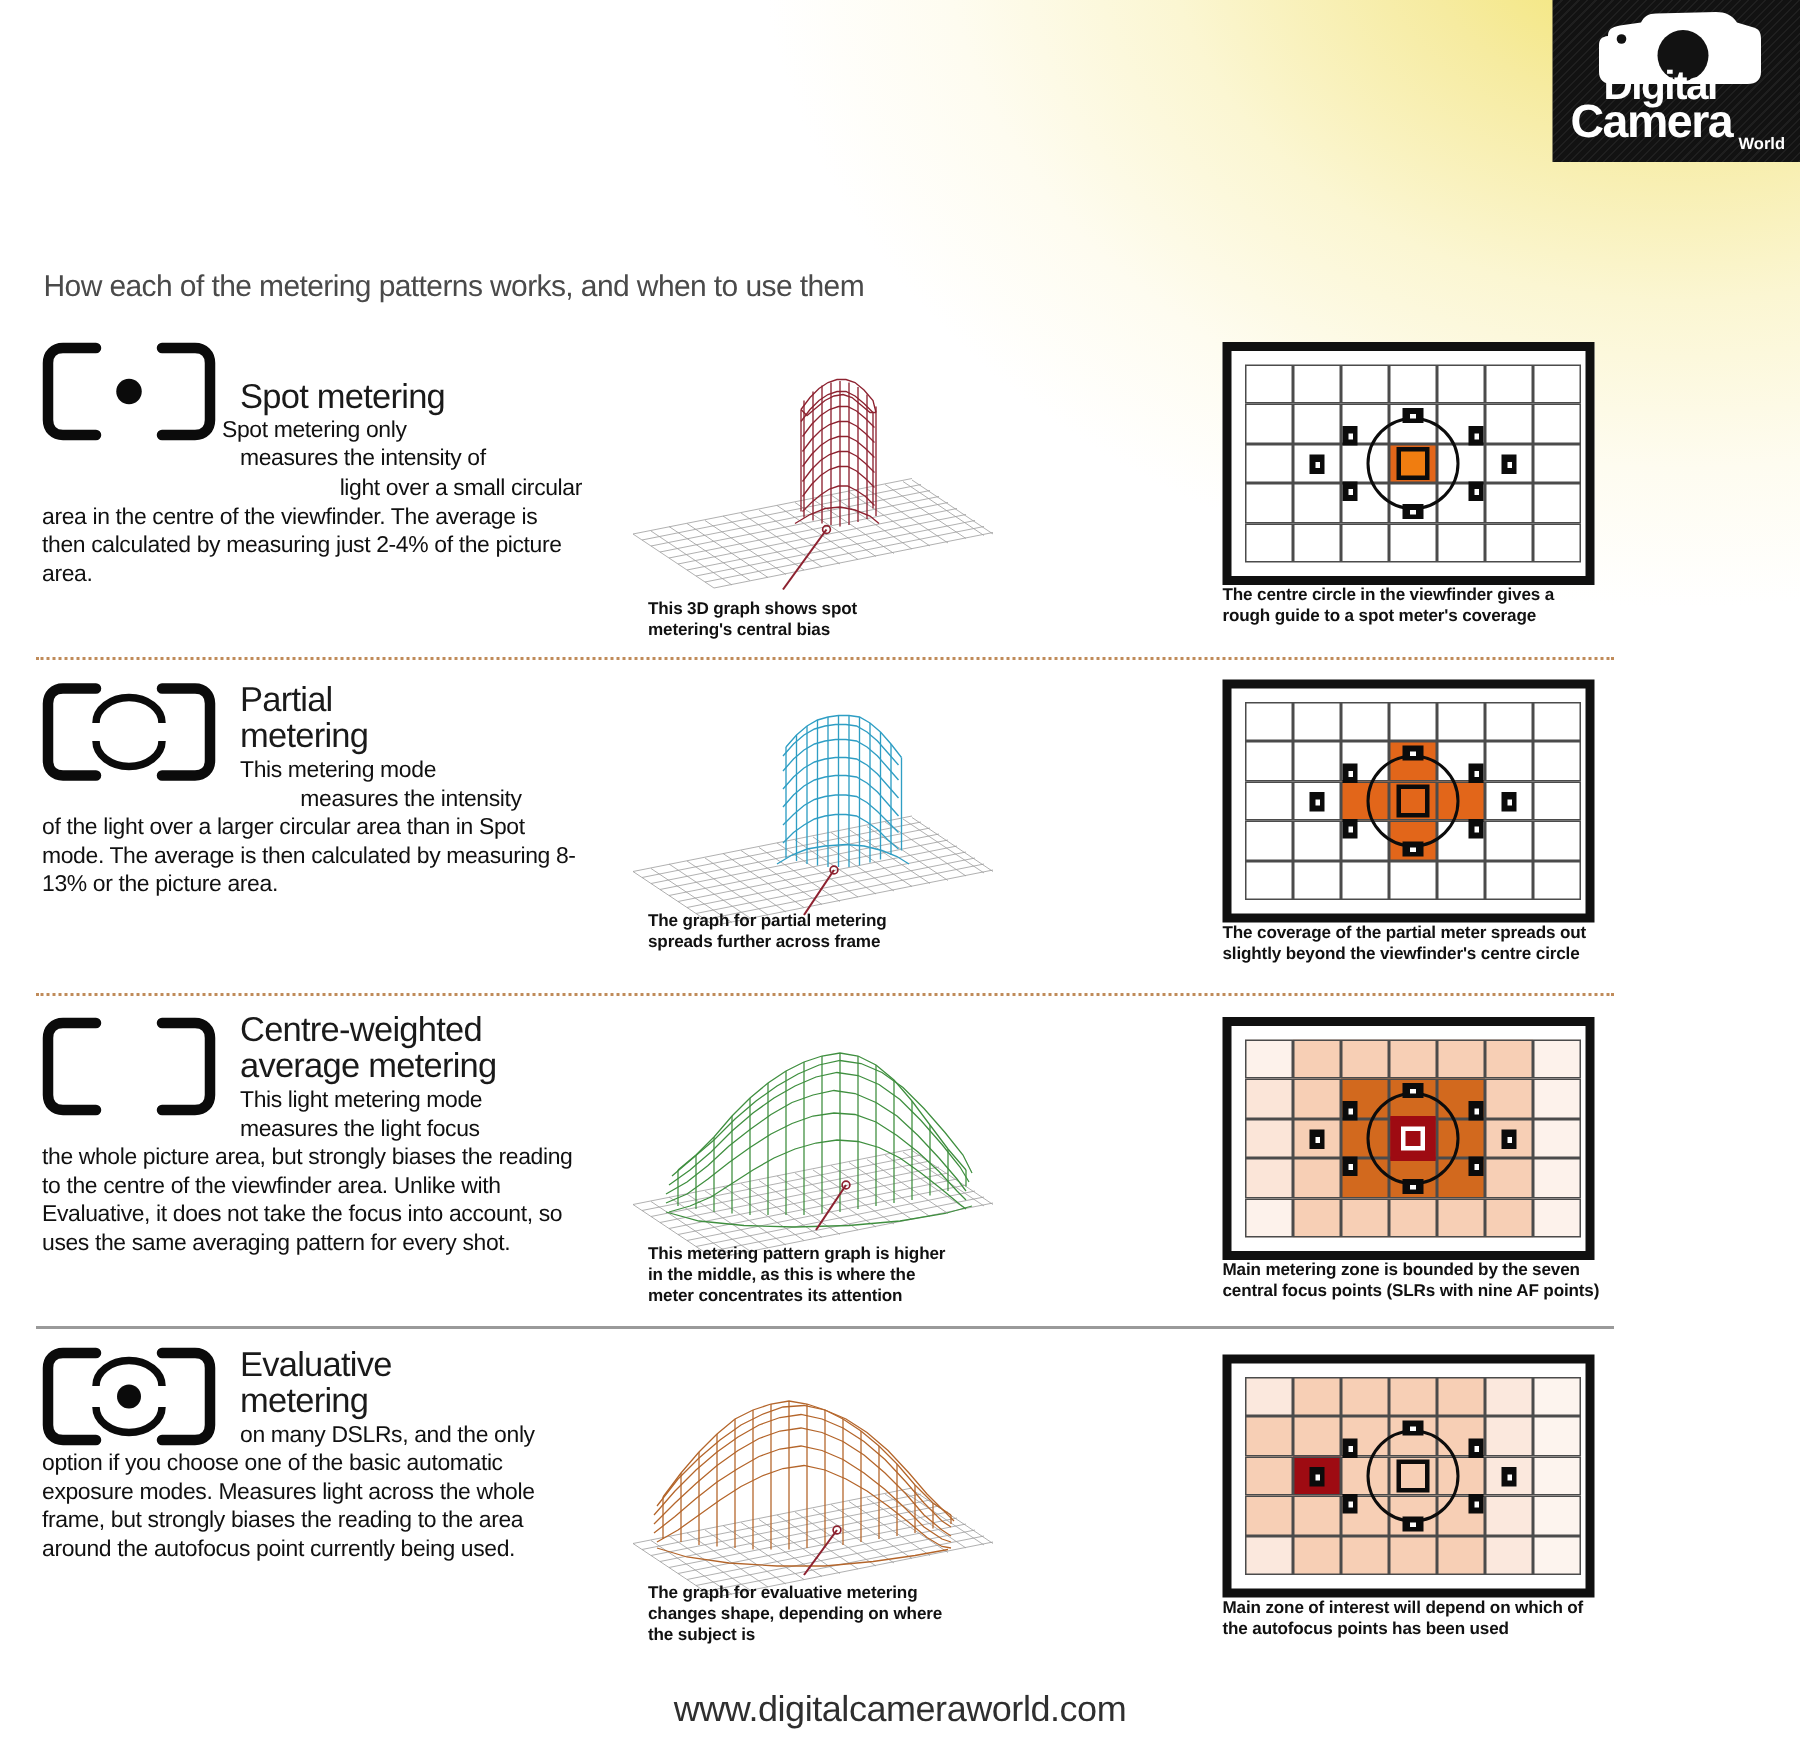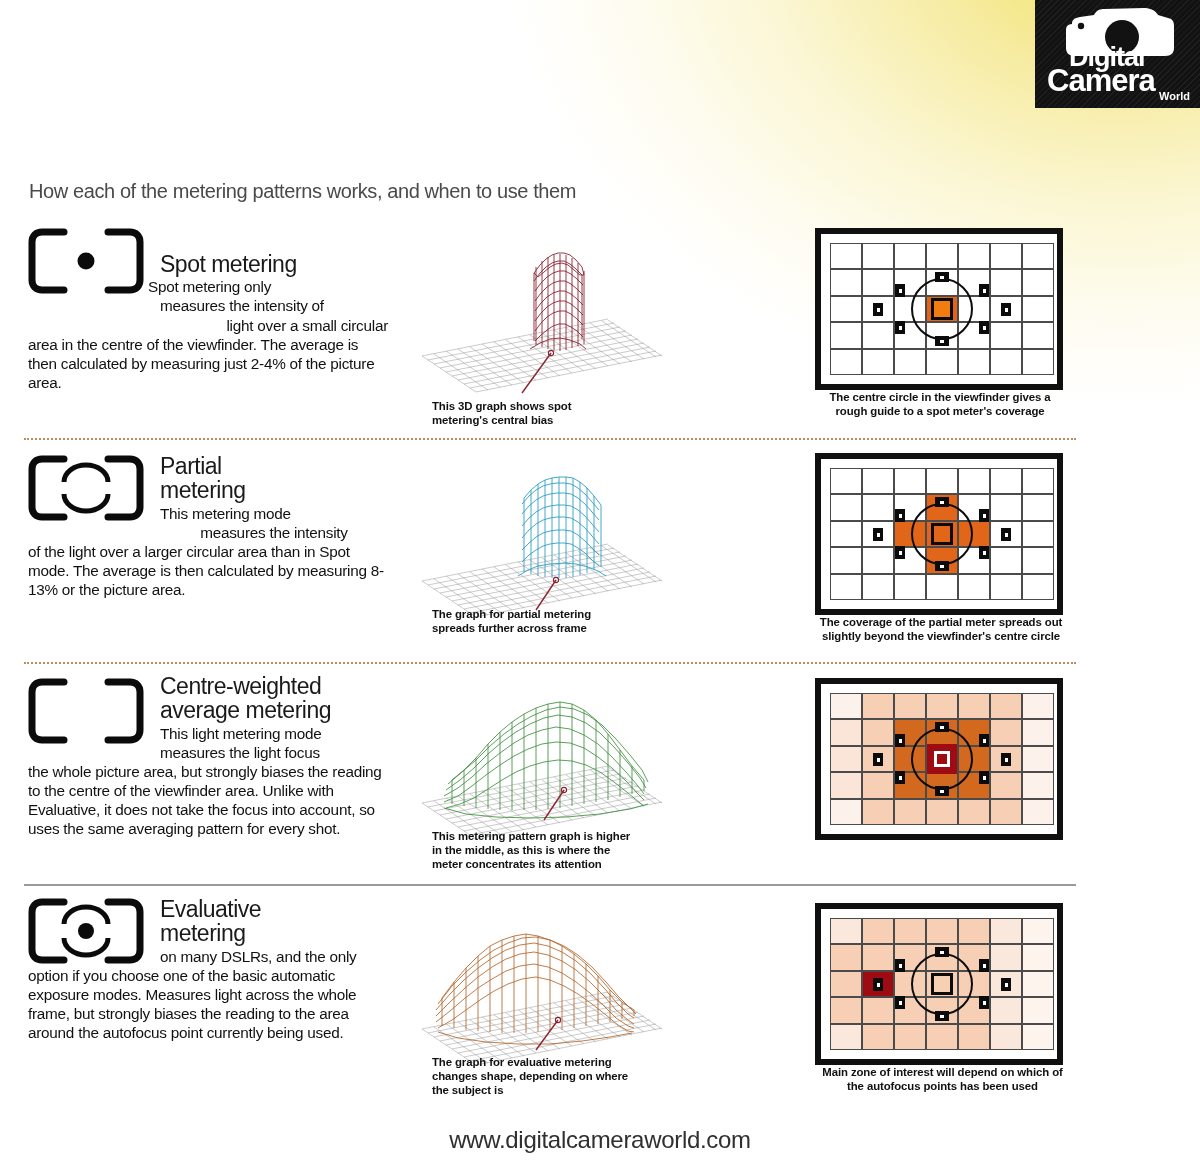--- a/index.html
+++ b/index.html
@@ -96,21 +96,20 @@
     display:flex; align-items:center; justify-content:center;
   }
   .af i { display:block; background:#fff; }
   .center-af {
     position: absolute; border: 3px solid #0b0b0b; background: transparent;
   }
   .vfcaption {
     position: absolute;
     font-size: 11.4px; color: #111; line-height: 1.22; font-weight: bold;
     letter-spacing: -0.1px;
-    text-align: center;
   }
 
   
   #footer {
     position: absolute; left: 0; top: 1126px; width: 1200px; text-align: center;
     font-size: 24px; color: #2f2f2f; letter-spacing: -0.3px;
   }
 </style>
 </head>
 <body>
@@ -496,20 +495,21 @@
               <i style="width:3px;height:4px;"></i>
             </div>
           <div class="af" style="left:65px; top:78px; width:10px; height:13px;">
               <i style="width:3px;height:4px;"></i>
             </div>
           <div class="af" style="left:149px; top:78px; width:10px; height:13px;">
               <i style="width:3px;height:4px;"></i>
             </div>
         </div>
       </div>
+      <div class="vfcaption" style="left:0px; top:163px; width:255px;">Main metering zone is bounded by the seven central focus points (SLRs with nine AF points)</div>
     </div>
 
     <div class="divider" style="top:884px; border-top:2px solid #9a9a9a;"></div>
   </div>
 
   <div class="section">
 
     <div class="modeicon" style="left:28px; top:898px;">
       <svg width="116" height="66" viewBox="0 0 116 66">
         <path d="M36,4 H14 C8,4 4,8 4,14 V52 C4,58 8,62 14,62 H36" fill="none" stroke="#0b0b0b" stroke-width="7" stroke-linecap="round"></path>

